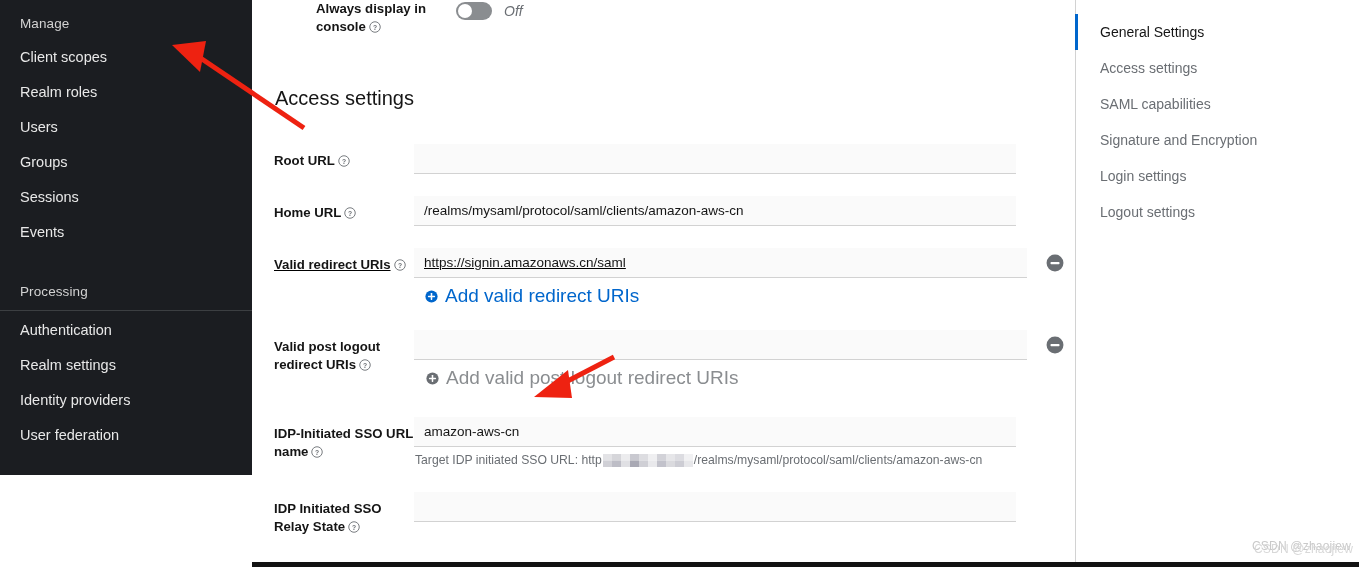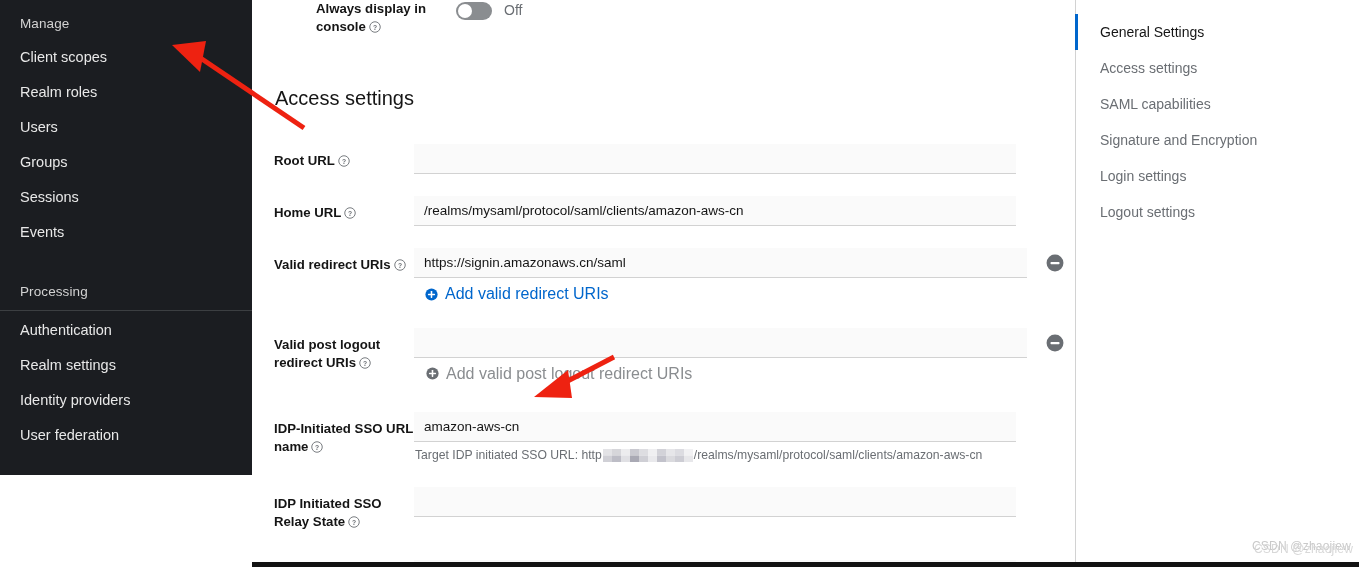--- a/index.html
+++ b/index.html
@@ -98,22 +98,23 @@
   .help-icon {
     width: 12px; height: 12px;
     display: inline-block;
     vertical-align: -1px;
     cursor: pointer;
   }
 
   
   .toggle-row {
     display: flex;
-    align-items: flex-start;
+    align-items: center;
     padding-top: 2px;
+    font-style: italic;
   }
   .toggle {
     width: 36px; height: 18px;
     border-radius: 9px;
     background: #8a8d90;
     position: relative;
     cursor: pointer;
     flex: 0 0 36px;
   }
   .toggle .knob {
@@ -163,21 +164,21 @@
     width: 18px; height: 18px;
     margin-left: 19px;
     margin-right: 11px;
     cursor: pointer;
   }
 
   .add-link {
     display: inline-flex;
     align-items: center;
     gap: 7px;
-    font-size: 16px;
+    font-size: 19px;
     color: #06c;
     margin-top: 7px;
     margin-left: 11px;
     cursor: pointer;
     text-decoration: none;
   }
   .add-link.muted { color: #8a8d90; cursor: default; }
 
   .helper-text {
     font-size: 12.2px;
@@ -349,21 +350,21 @@
               <text x="8" y="11.4" font-size="9" text-anchor="middle" fill="#6a6e73" font-family="Liberation Sans, sans-serif">?</text>
             </svg></span>
       </div>
       <div class="form-control">
         <div style="padding-right:59px;">
           <input class="tinput" type="text" value="/realms/mysaml/protocol/saml/clients/amazon-aws-cn" style="">
         </div>
       </div>
     </div>
 
-    <div class="form-row" style="margin-top:22px;">
+    <div class="form-row" style="margin-top:22px;text-decoration:underline;">
       <div class="form-label">
         <span>Valid redirect URIs</span><span class="help"><svg class="help-icon" viewBox="0 0 16 16">
               <circle cx="8" cy="8" r="7" fill="none" stroke="#6a6e73" stroke-width="1.2"></circle>
               <text x="8" y="11.4" font-size="9" text-anchor="middle" fill="#6a6e73" font-family="Liberation Sans, sans-serif">?</text>
             </svg></span>
       </div>
       <div class="form-control">
         <div class="input-with-minus">
           <input class="tinput" type="text" value="https://signin.amazonaws.cn/saml" style="">
           <span class="minus-btn">

